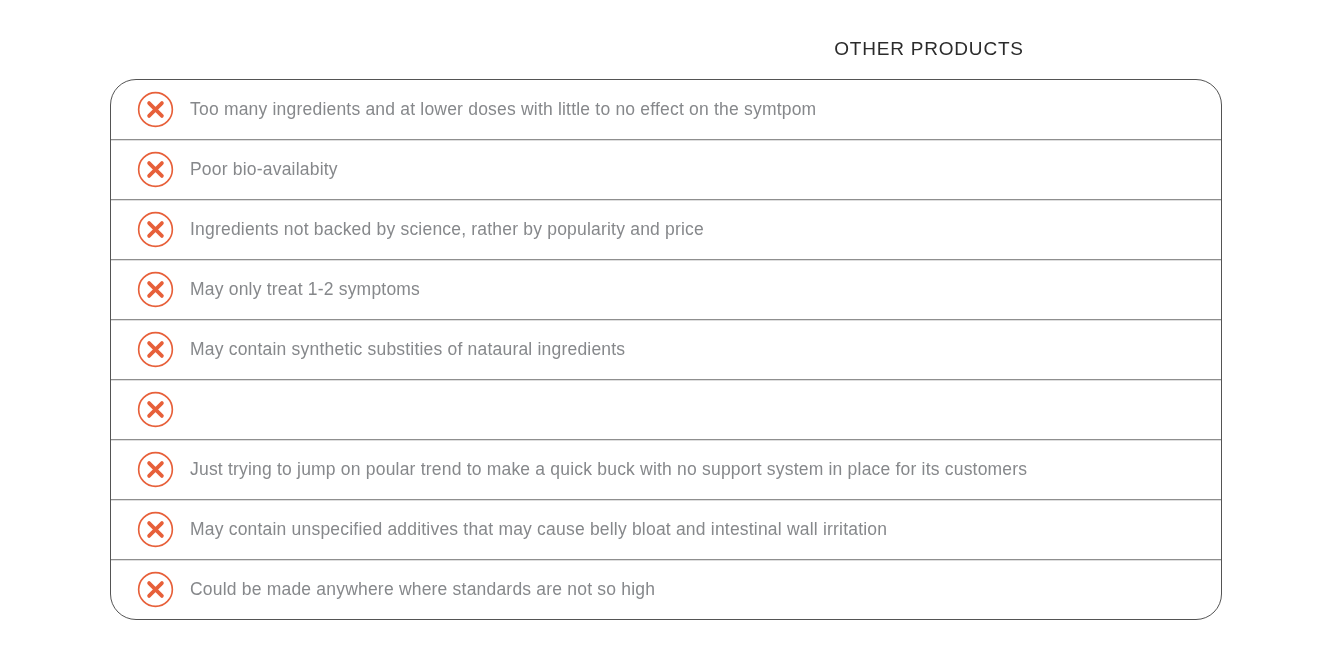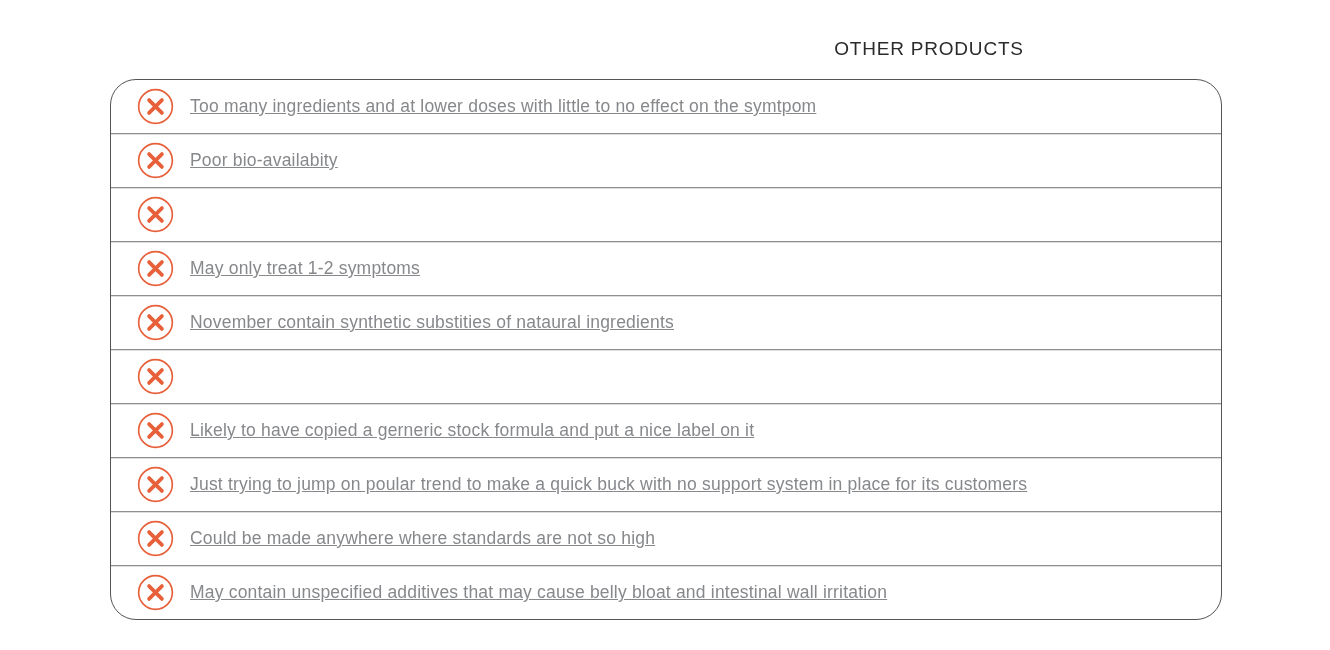--- a/index.html
+++ b/index.html
@@ -73,21 +73,20 @@
     fill: none;
     stroke: var(--accent);
     stroke-width: 3.8;
     stroke-linecap: round;
   }
   .row-label {
     font-size: 17.5px;
     letter-spacing: 0.2px;
     color: var(--text);
     white-space: nowrap;
-    text-decoration: underline;
   }
 </style>
 </head>
 <body>
 
 <h1 class="page-title">OTHER PRODUCTS</h1>
 
 <div class="cons-table">
 
   <div class="row">
@@ -110,84 +109,76 @@
     <span class="row-label">Poor bio-availabity</span>
   </div>
 
   <div class="row">
     <span class="x-icon">
       <svg viewBox="0 0 38 38" aria-hidden="true">
           <circle cx="19" cy="19" r="17.3"></circle>
           <path d="M12.4 12.4 L25.6 25.6 M25.6 12.4 L12.4 25.6"></path>
         </svg>
     </span>
+    <span class="row-label">Ingredients not backed by science, rather by popularity and price</span>
   </div>
 
   <div class="row">
     <span class="x-icon">
       <svg viewBox="0 0 38 38" aria-hidden="true">
           <circle cx="19" cy="19" r="17.3"></circle>
           <path d="M12.4 12.4 L25.6 25.6 M25.6 12.4 L12.4 25.6"></path>
         </svg>
     </span>
     <span class="row-label">May only treat 1-2 symptoms</span>
   </div>
 
   <div class="row">
     <span class="x-icon">
       <svg viewBox="0 0 38 38" aria-hidden="true">
           <circle cx="19" cy="19" r="17.3"></circle>
           <path d="M12.4 12.4 L25.6 25.6 M25.6 12.4 L12.4 25.6"></path>
         </svg>
     </span>
-    <span class="row-label">November contain synthetic substities of nataural ingredients</span>
+    <span class="row-label">May contain synthetic substities of nataural ingredients</span>
   </div>
 
   <div class="row">
     <span class="x-icon">
       <svg viewBox="0 0 38 38" aria-hidden="true">
           <circle cx="19" cy="19" r="17.3"></circle>
           <path d="M12.4 12.4 L25.6 25.6 M25.6 12.4 L12.4 25.6"></path>
         </svg>
     </span>
   </div>
 
-  <div class="row">
-    <span class="x-icon">
-      <svg viewBox="0 0 38 38" aria-hidden="true">
-          <circle cx="19" cy="19" r="17.3"></circle>
-          <path d="M12.4 12.4 L25.6 25.6 M25.6 12.4 L12.4 25.6"></path>
-        </svg>
-    </span>
-    <span class="row-label">Likely to have copied a gerneric stock formula and put a nice label on it</span>
-  </div>
 
   <div class="row">
     <span class="x-icon">
       <svg viewBox="0 0 38 38" aria-hidden="true">
           <circle cx="19" cy="19" r="17.3"></circle>
           <path d="M12.4 12.4 L25.6 25.6 M25.6 12.4 L12.4 25.6"></path>
         </svg>
     </span>
     <span class="row-label">Just trying to jump on poular trend to make a quick buck with no support system in place for its customers</span>
   </div>
 
   <div class="row">
     <span class="x-icon">
       <svg viewBox="0 0 38 38" aria-hidden="true">
           <circle cx="19" cy="19" r="17.3"></circle>
           <path d="M12.4 12.4 L25.6 25.6 M25.6 12.4 L12.4 25.6"></path>
         </svg>
     </span>
-    <span class="row-label">Could be made anywhere where standards are not so high</span>
+    <span class="row-label">May contain unspecified additives that may cause belly bloat and intestinal wall irritation</span>
   </div>
 
   <div class="row">
     <span class="x-icon">
       <svg viewBox="0 0 38 38" aria-hidden="true">
           <circle cx="19" cy="19" r="17.3"></circle>
           <path d="M12.4 12.4 L25.6 25.6 M25.6 12.4 L12.4 25.6"></path>
         </svg>
     </span>
-    <span class="row-label">May contain unspecified additives that may cause belly bloat and intestinal wall irritation</span>
+    <span class="row-label">Could be made anywhere where standards are not so high</span>
   </div>
 
 </div>
 
 </body></html>

